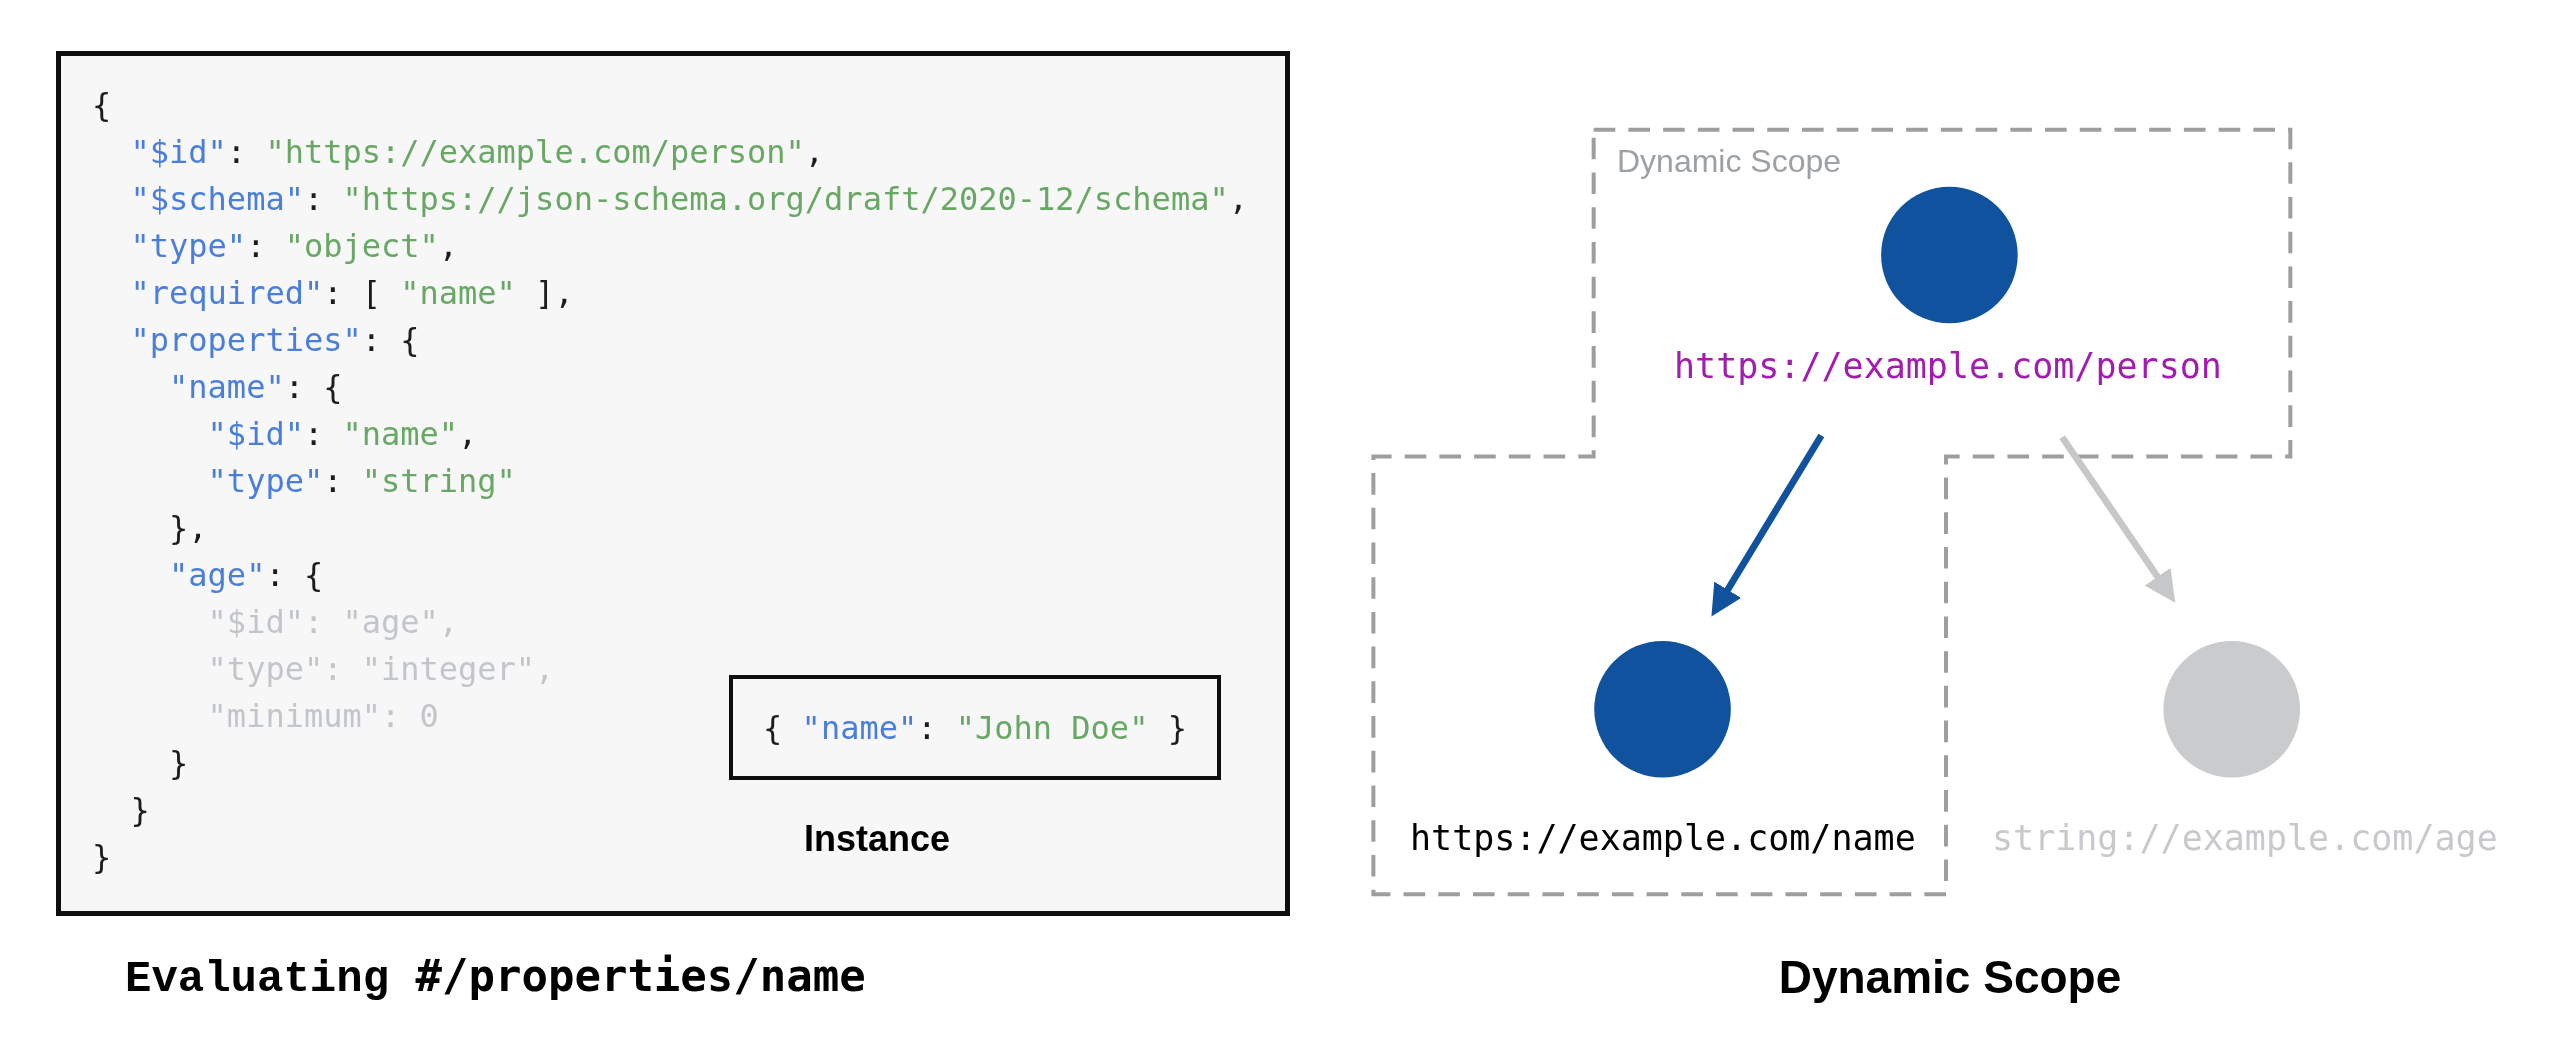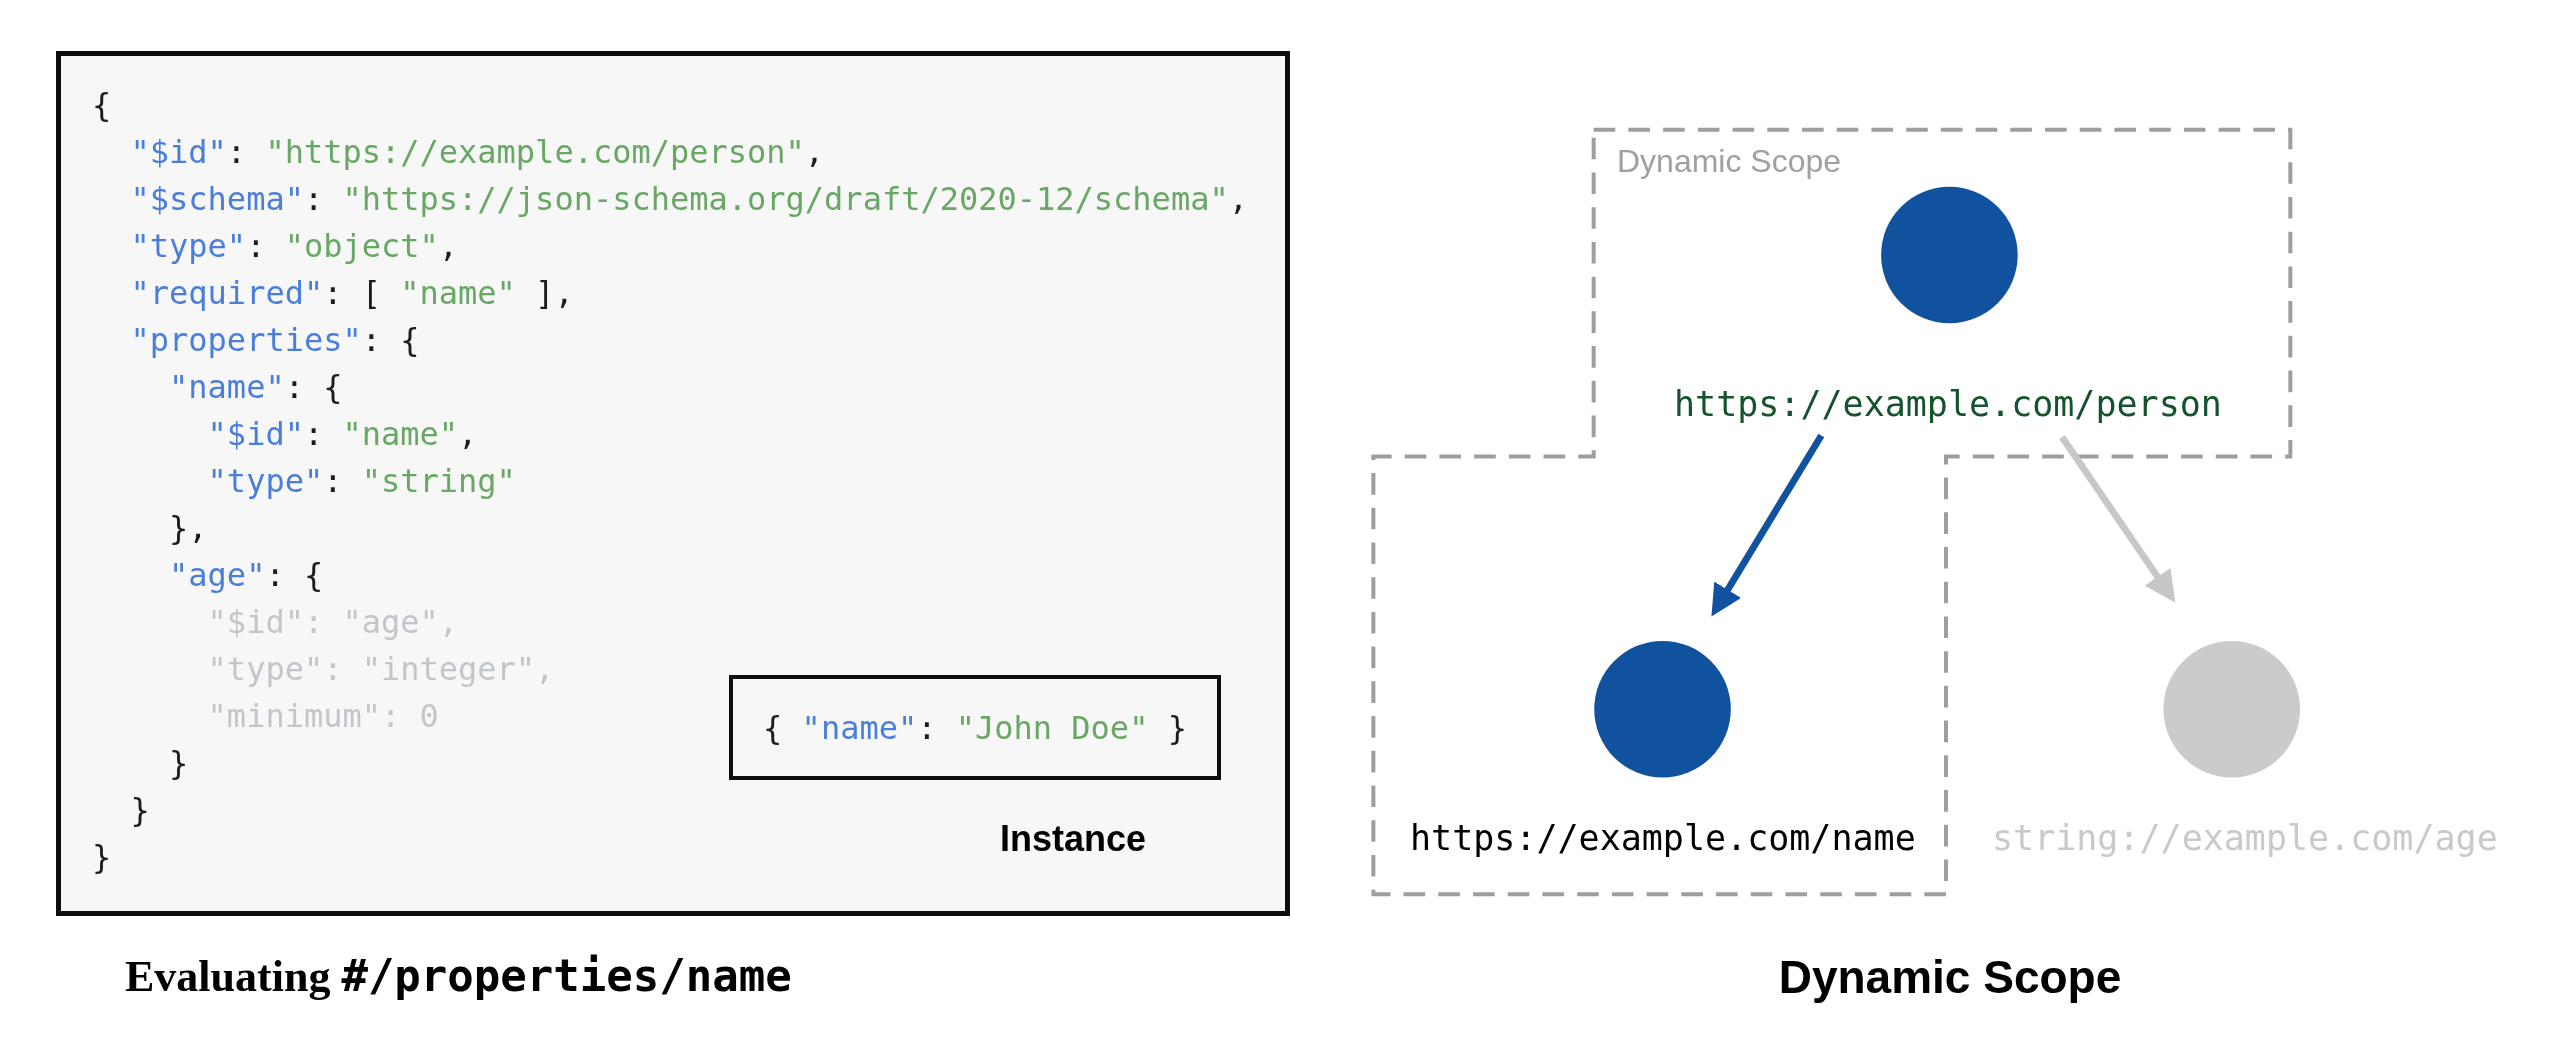--- a/index.html
+++ b/index.html
@@ -41,50 +41,50 @@
     box-sizing: border-box;
     border: 4.6px solid #0e0e0e;
     background: #f7f7f8;
     display: flex; align-items: center; justify-content: center;
     font-family: "DejaVu Sans Mono", monospace;
     font-size: 32px;
     white-space: pre;
   }
   .instance-label {
     left: 804px; top: 818px; width: 342px;
-    text-align: right;
+    text-align: left;
     font-weight: bold;
     font-size: 36px;
     color: #000000;
   }
 
   .caption-left {
     left: 125px; top: 950px;
     font-size: 44px;
     color: #000000;
     white-space: pre;
   }
-  .caption-left .cap-bold { font-weight: bold; font-family: Liberation Serif, serif; }
+  .caption-left .cap-bold { font-weight: bold; font-family: Liberation Mono, monospace; }
   .caption-left .cap-mono { font-family: "DejaVu Sans Mono", monospace; font-weight: bold; }
 
   
   .diagram-svg { left: 0; top: 0; width: 2576px; height: 1053px; }
 
   .scope-region-label {
     left: 1617px; top: 143px;
     font-size: 32px;
     color: #9ca1a6;
   }
   .node-url {
     font-family: "DejaVu Sans Mono", monospace;
     font-size: 35px;
     text-align: center;
     white-space: pre;
   }
-  .url-person { left: 1674px; top: 384px;  width: 544px; color: #14532d; text-align: center; }
+  .url-person { left: 1674px; top: 346px;  width: 544px; color: #a21caf; text-align: center; }
   .url-name   { left: 1410px; top: 818px; width: 503px; color: #000000; }
   .url-age    { left: 1992px; top: 818px; width: 482px; color: #c7c9cc; }
 
   .caption-right {
     left: 1722px; top: 950px; width: 456px;
     text-align: center;
     font-weight: bold;
     font-size: 46px;
     color: #000000;
   }

